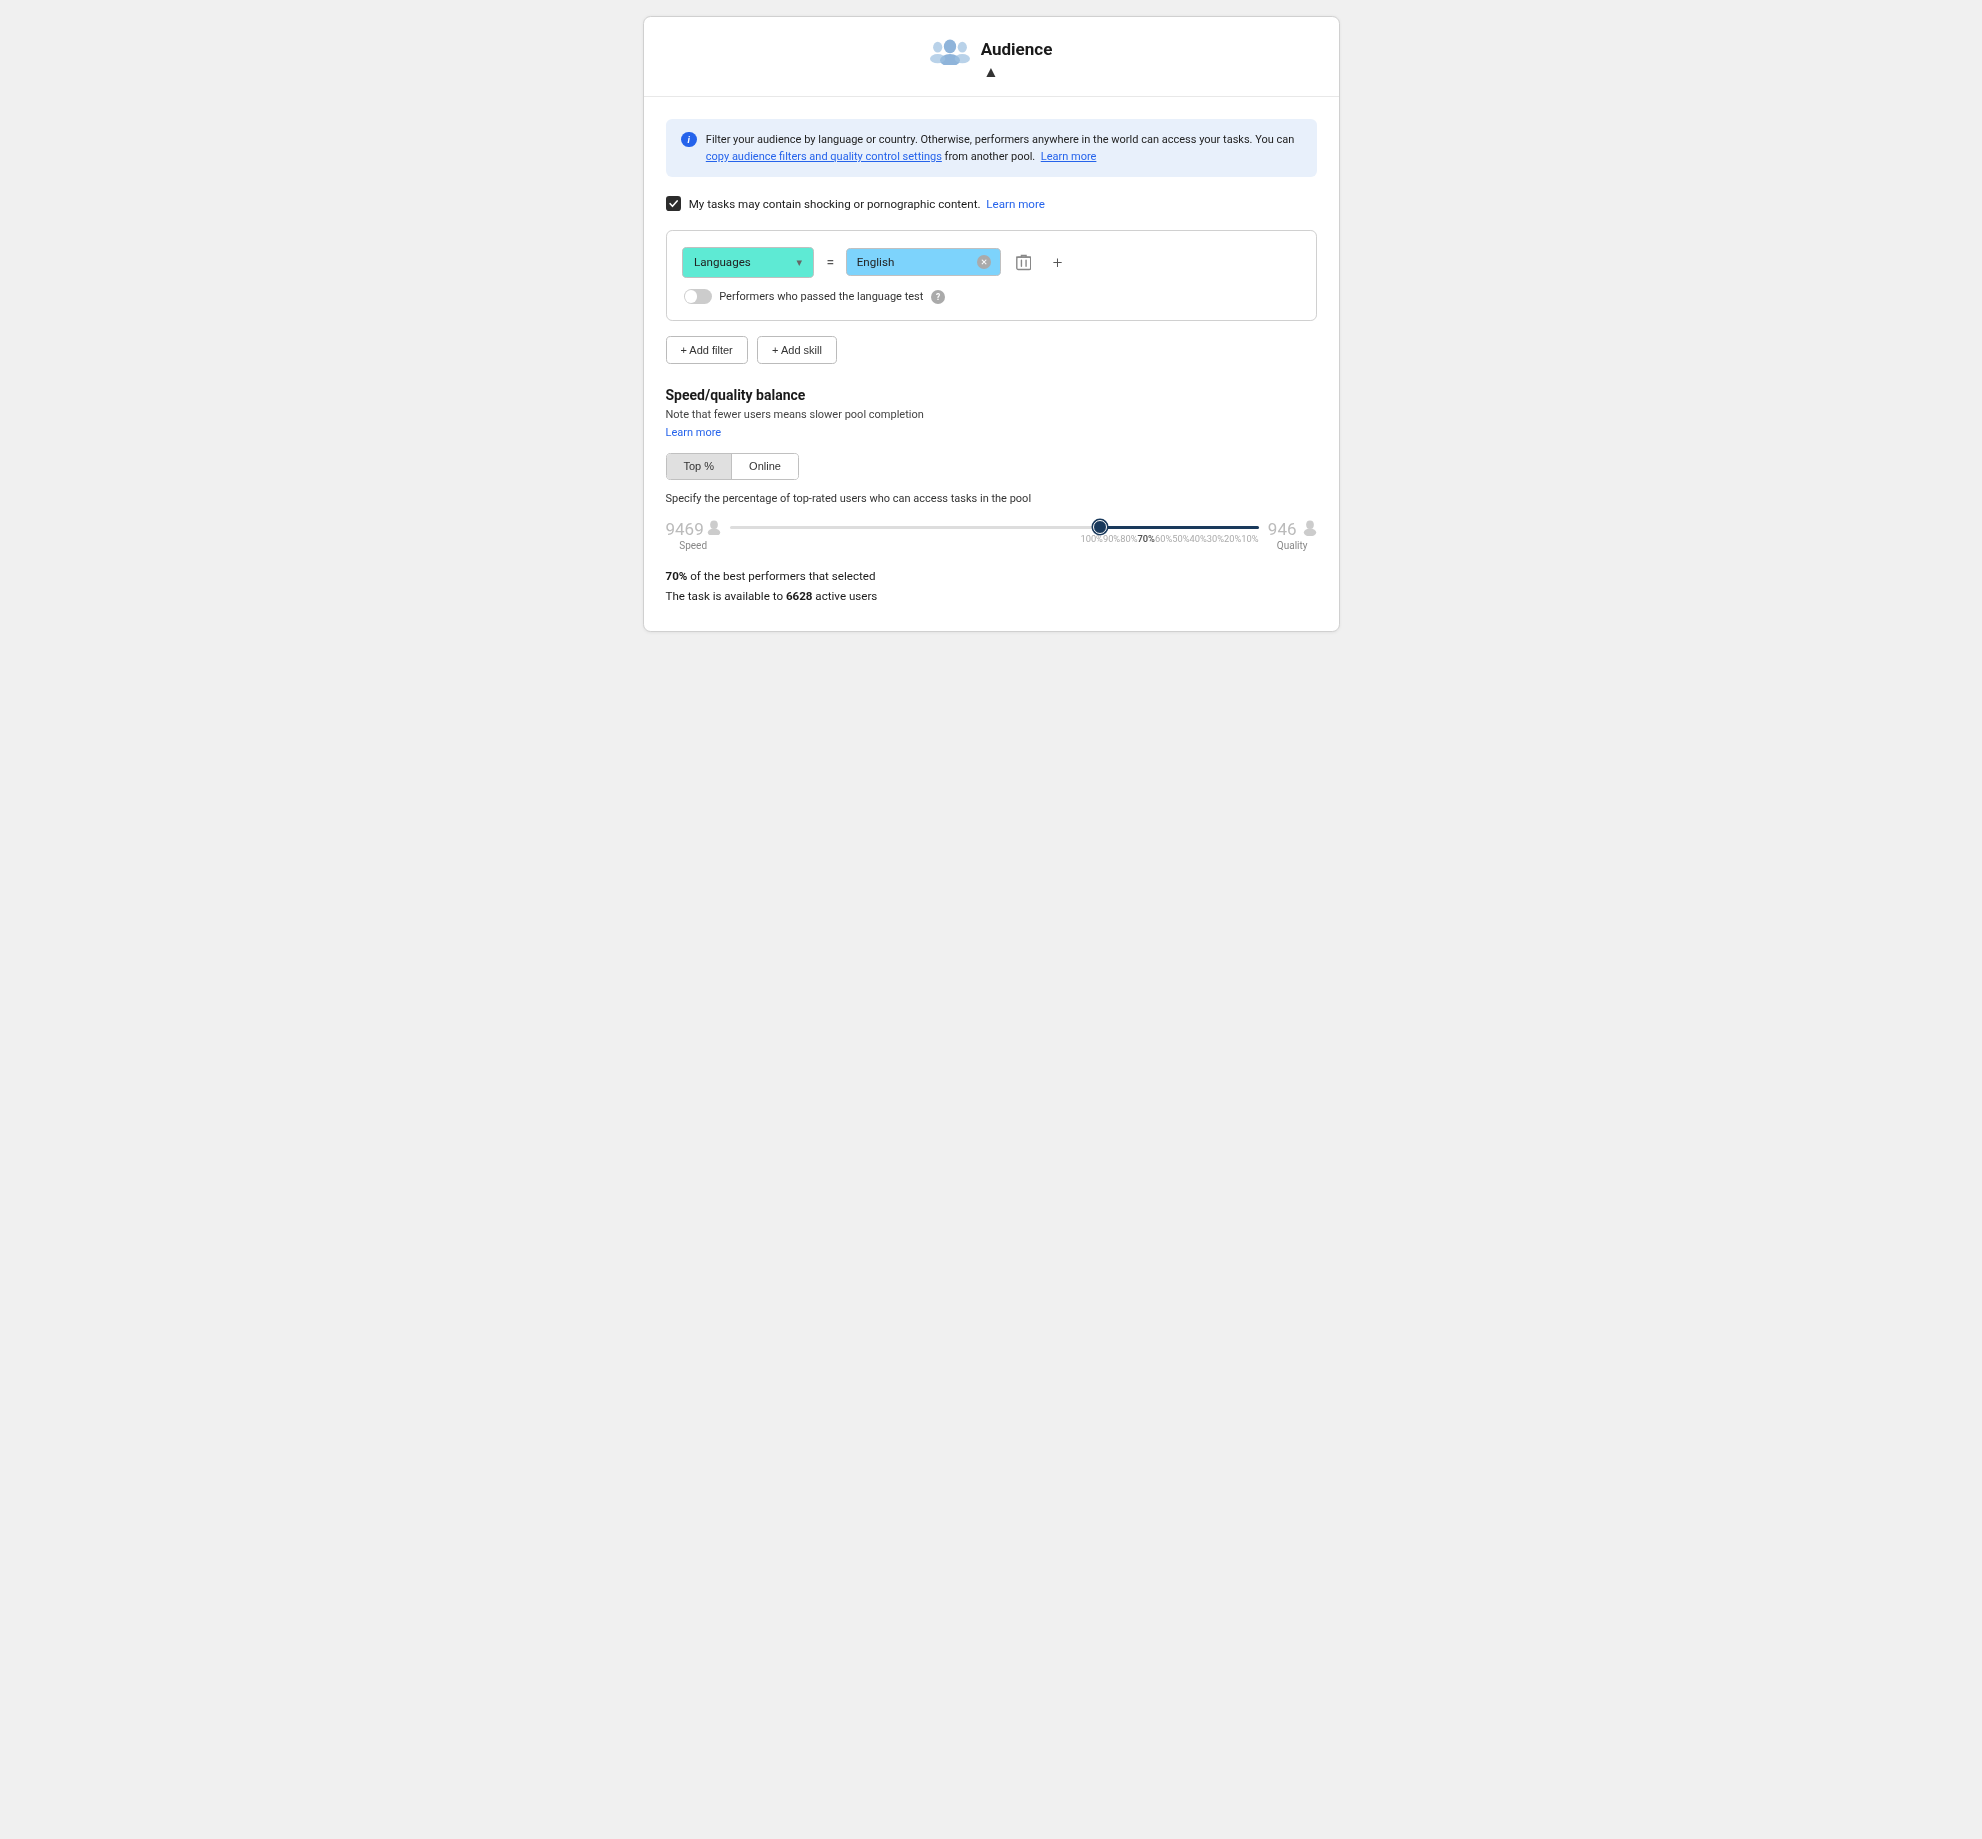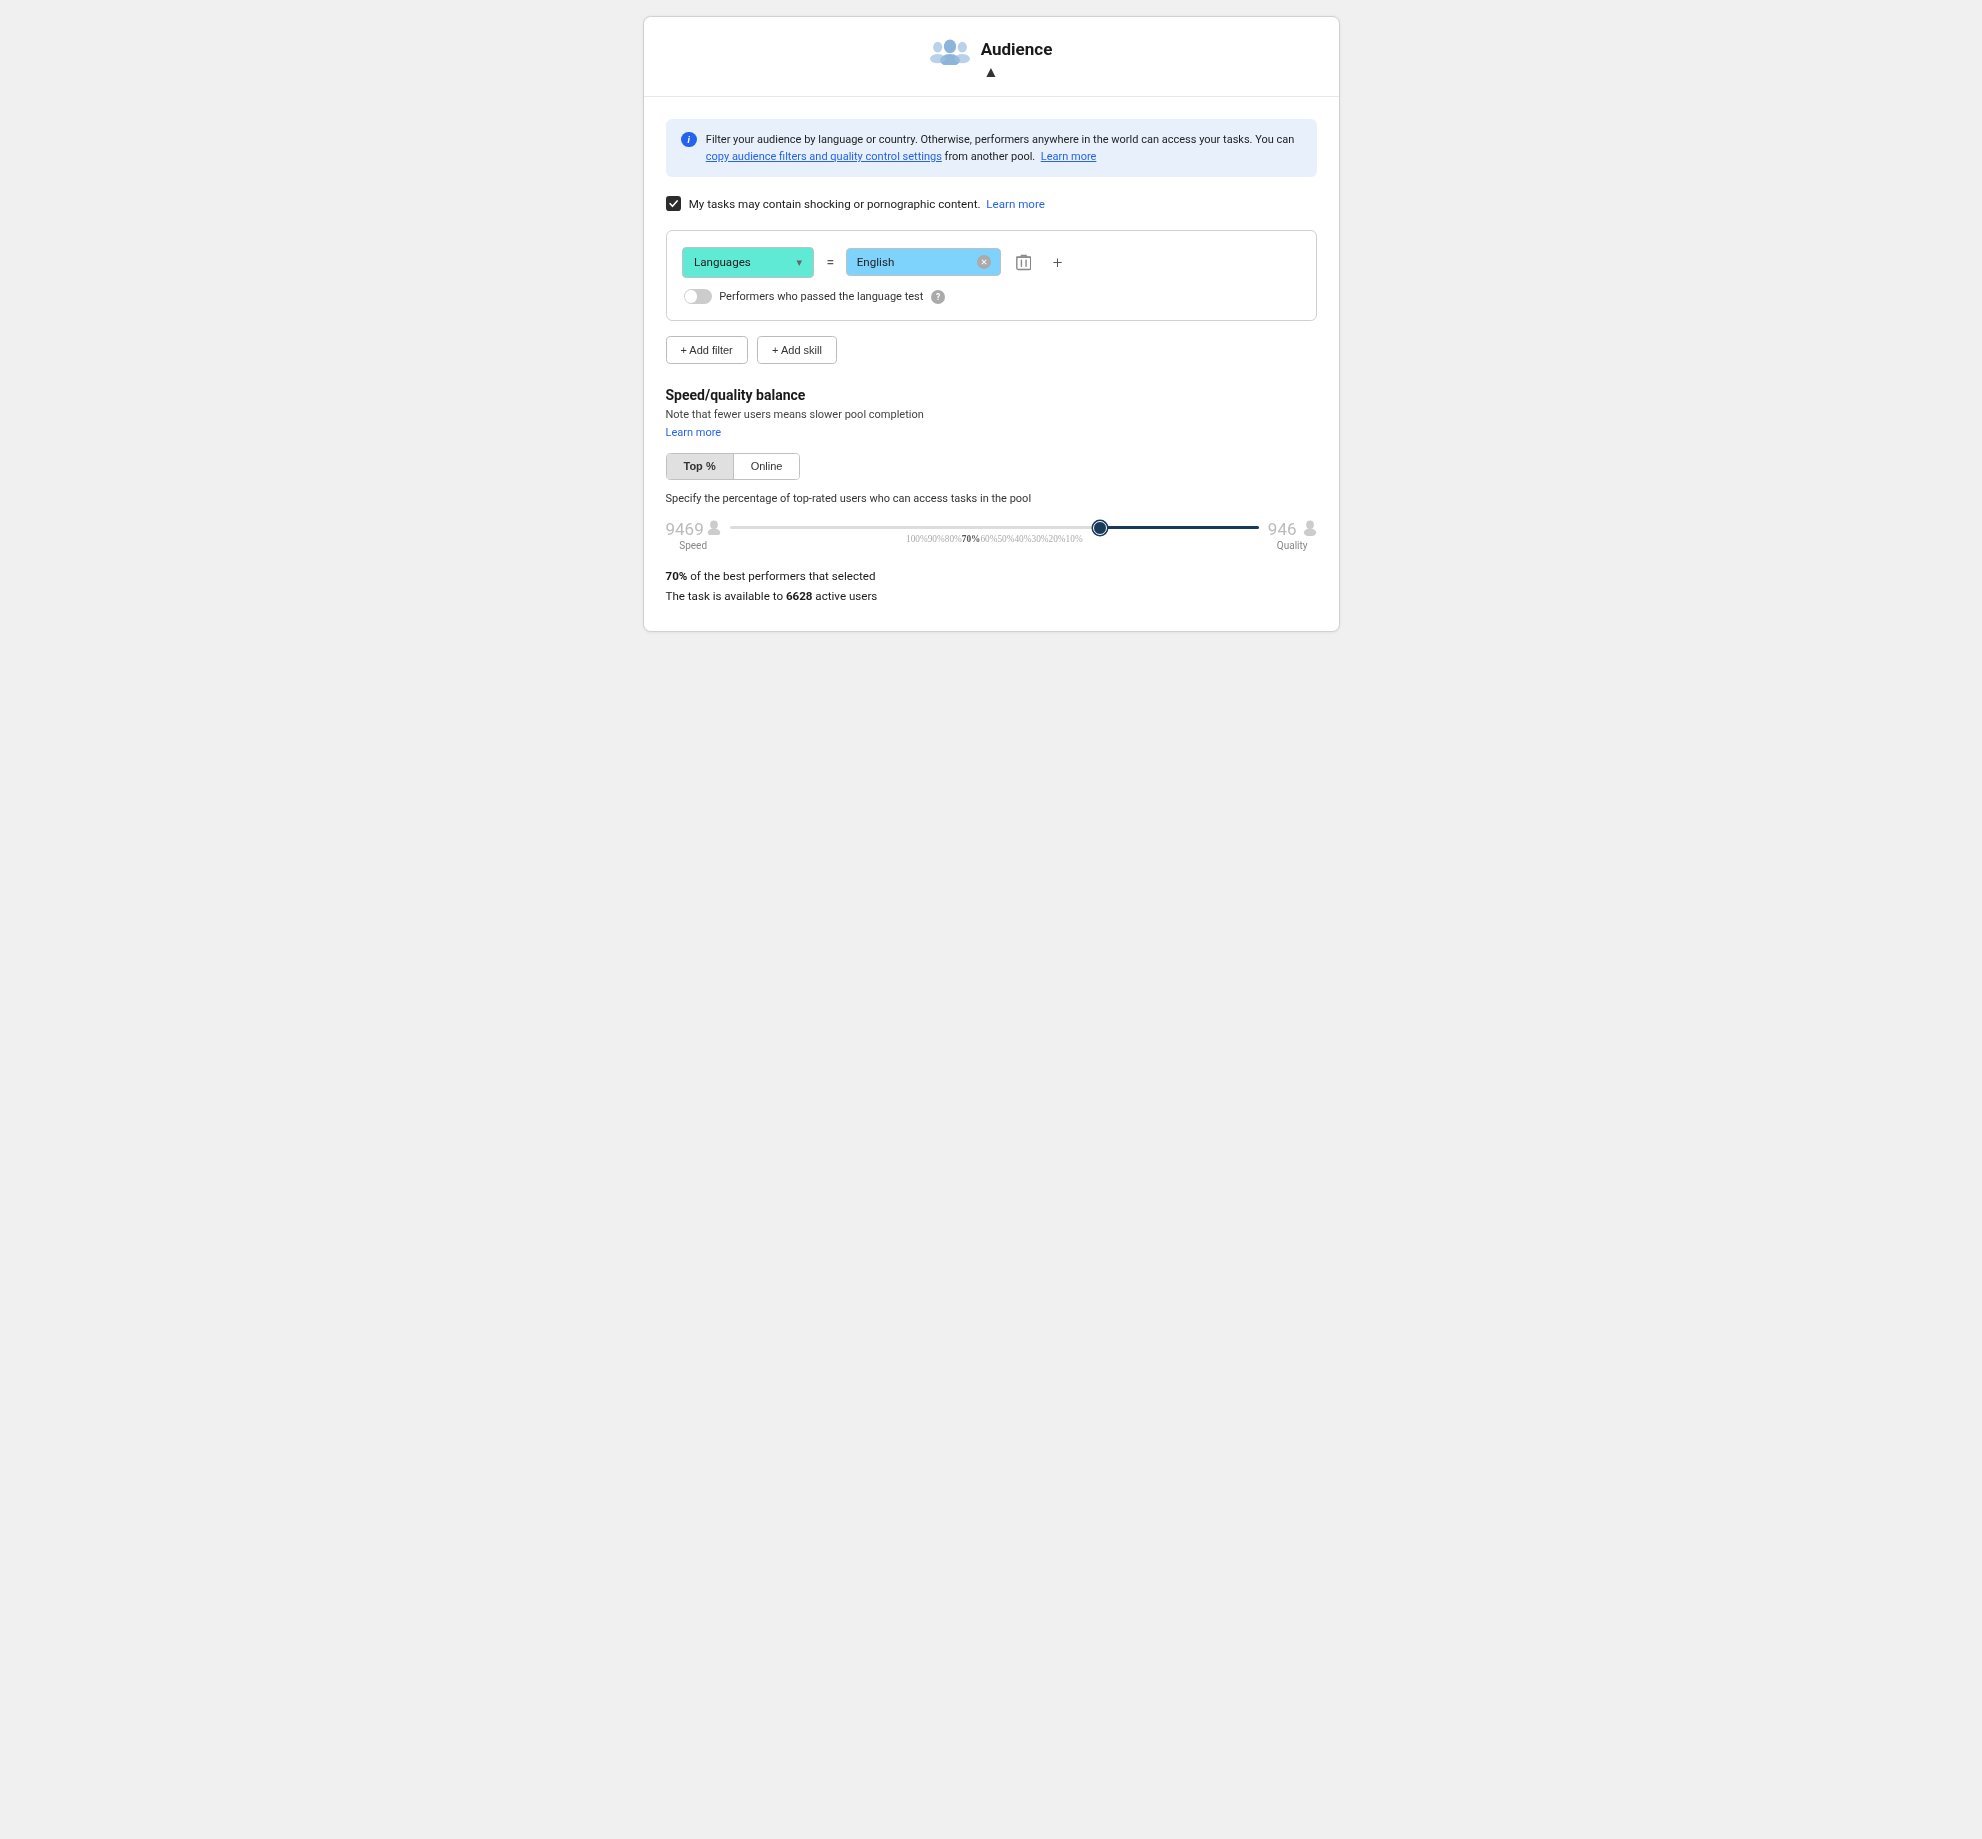--- a/index.html
+++ b/index.html
@@ -295,21 +295,21 @@
       padding: 6.2px 17px;
       font-size: 11px;
       cursor: pointer;
       background: #fff;
       color: #333;
       border: none;
       outline: none;
     }
     .tab-item.active {
       background: #e0e0e0;
-      font-weight: 700;
+      font-weight: 400;
     }
     .tab-item:first-child {
       border-right: 1.2px solid #c0c0c0;
     }
     .specify-text {
       font-size: 11px;
       color: #333;
       margin-bottom: 14px;
     }
     .slider-section {
@@ -373,23 +373,22 @@
       background: #1a3a5c;
       border-radius: 50%;
       top: 50%;
       transform: translate(-50%, -50%);
       cursor: pointer;
       border: 1.5px solid #fff;
       box-shadow: 0 0 0 1.5px #1a3a5c;
     }
     .slider-ticks {
       display: flex;
-      justify-content: center;
+      justify-content: flex-end;
       margin-top: 4.6px;
-      font-family: Liberation Serif, serif;
     }
     .slider-tick {
       font-size: 9.3px;
       color: #aaa;
       text-align: center;
     }
     .result-text {
       font-size: 11.6px;
       color: #1a1a1a;
       line-height: 1.7;

